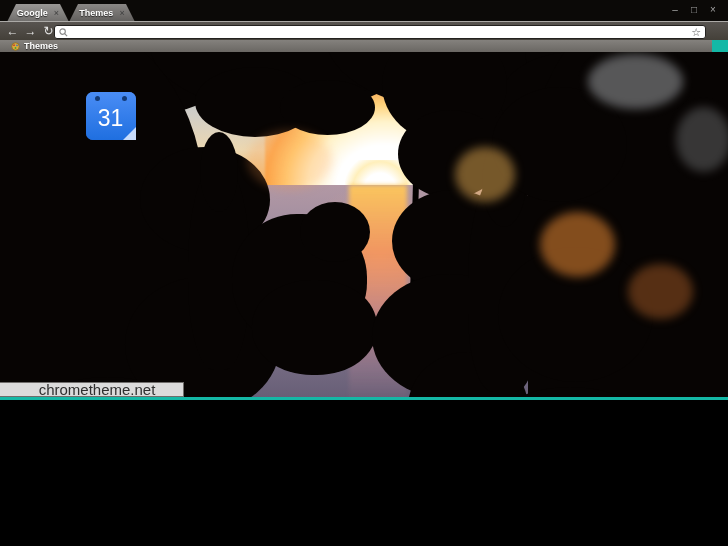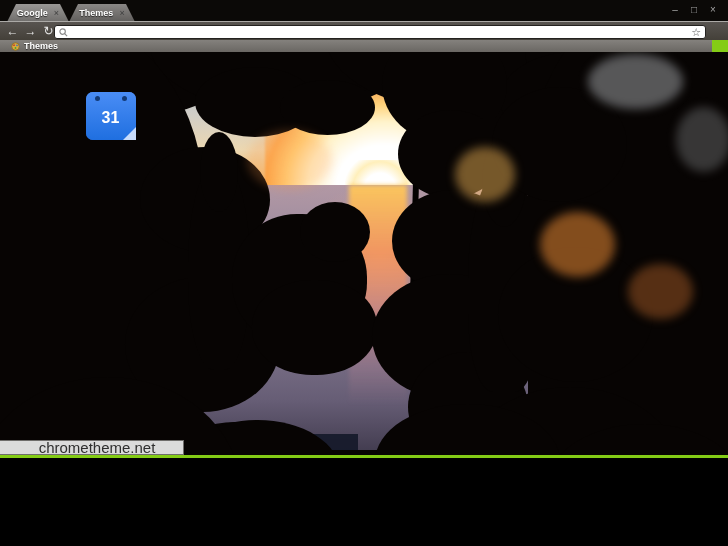--- a/index.html
+++ b/index.html
@@ -1,18 +1,18 @@
 <!DOCTYPE html>
 <html><head>
 <meta charset="utf-8">
 <style>
   * { margin:0; padding:0; box-sizing:border-box; }
   html,body { background:#000; }
   body { font-family:"Liberation Sans", sans-serif; }
-  .win { position:relative; width:728px; height:458px; background:#84cc16; overflow:hidden; }
+  .win { position:relative; width:728px; height:400px; background:#14b8a6; overflow:hidden; }
 
   
   .tabstrip { position:absolute; top:0; left:0; right:0; height:22px; background:#0b0907; }
   .tab { position:absolute; top:4px; height:18px; display:flex; align-items:center; justify-content:center;
          gap:6px; font-size:9px; font-weight:bold; color:#fff; text-shadow:0 1px 1px rgba(0,0,0,.7);
          clip-path:polygon(9px 0, calc(100% - 9px) 0, 100% 100%, 0 100%); }
   .tab-1 { left:7px;  width:62px; background:linear-gradient(#999795,#6f6d6b); }
   .tab-2 { left:69px; width:66px; background:linear-gradient(#8a8785,#5f5d5b); }
   .tab-close { font-size:9px; font-weight:normal; color:#3e3e3e; text-shadow:none; cursor:default; }
   .winctl { position:absolute; top:5px; right:10px; display:flex; gap:9px; color:#a3a3a3; font-size:10px; line-height:10px; }
@@ -61,21 +61,21 @@
   .apps { position:absolute; left:63px; top:40px; display:flex; z-index:20; }
   .app { width:95px; display:flex; flex-direction:column; align-items:center; cursor:pointer; }
   .app-label { margin-top:6px; font-size:13px; color:#fff; text-shadow:0 1px 3px rgba(0,0,0,.85); height:15px; }
   .tile { width:50px; height:48px; border-radius:10px; position:relative; display:flex; align-items:center; justify-content:center; }
   .tile-youtube { background:linear-gradient(#ea5a4e,#d63b30); border-radius:12px; }
   .play-tri { width:0; height:0; border-left:17px solid #fff; border-top:10px solid transparent;
               border-bottom:10px solid transparent; margin-left:4px; }
   .tile-google { background:linear-gradient(#4a86e8,#2e66cf); border-radius:7px; }
   .g-letter { font-family:"Liberation Serif", serif; font-size:41px; color:#fff; line-height:46px; }
   .tile-cal { background:linear-gradient(#4a8df5,#1f6fe0); border-radius:7px; }
-  .cal-num { font-size:16px; font-weight:bold; color:#fff; margin-top:4px; }
+  .cal-num { font-size:23px; font-weight:normal; color:#fff; margin-top:4px; }
   .cal-dot { position:absolute; top:4px; width:5px; height:5px; border-radius:50%; background:#123a77; }
   .cal-dot.d1 { left:9px; } .cal-dot.d2 { right:9px; }
   .cal-fold { position:absolute; bottom:0; right:0; width:0; height:0;
               border-left:13px solid transparent; border-bottom:13px solid #c8dcfb; }
   .tile-creator { background:transparent; }
 
   
   .status { position:absolute; left:0; bottom:3px; width:184px; height:15px; background:#dbdbdb;
             border:1px solid #6f6d6b; border-left:none; color:#2f2f2f; font-size:15px; line-height:13px;
             padding-left:11px; z-index:30;text-align:center; }

